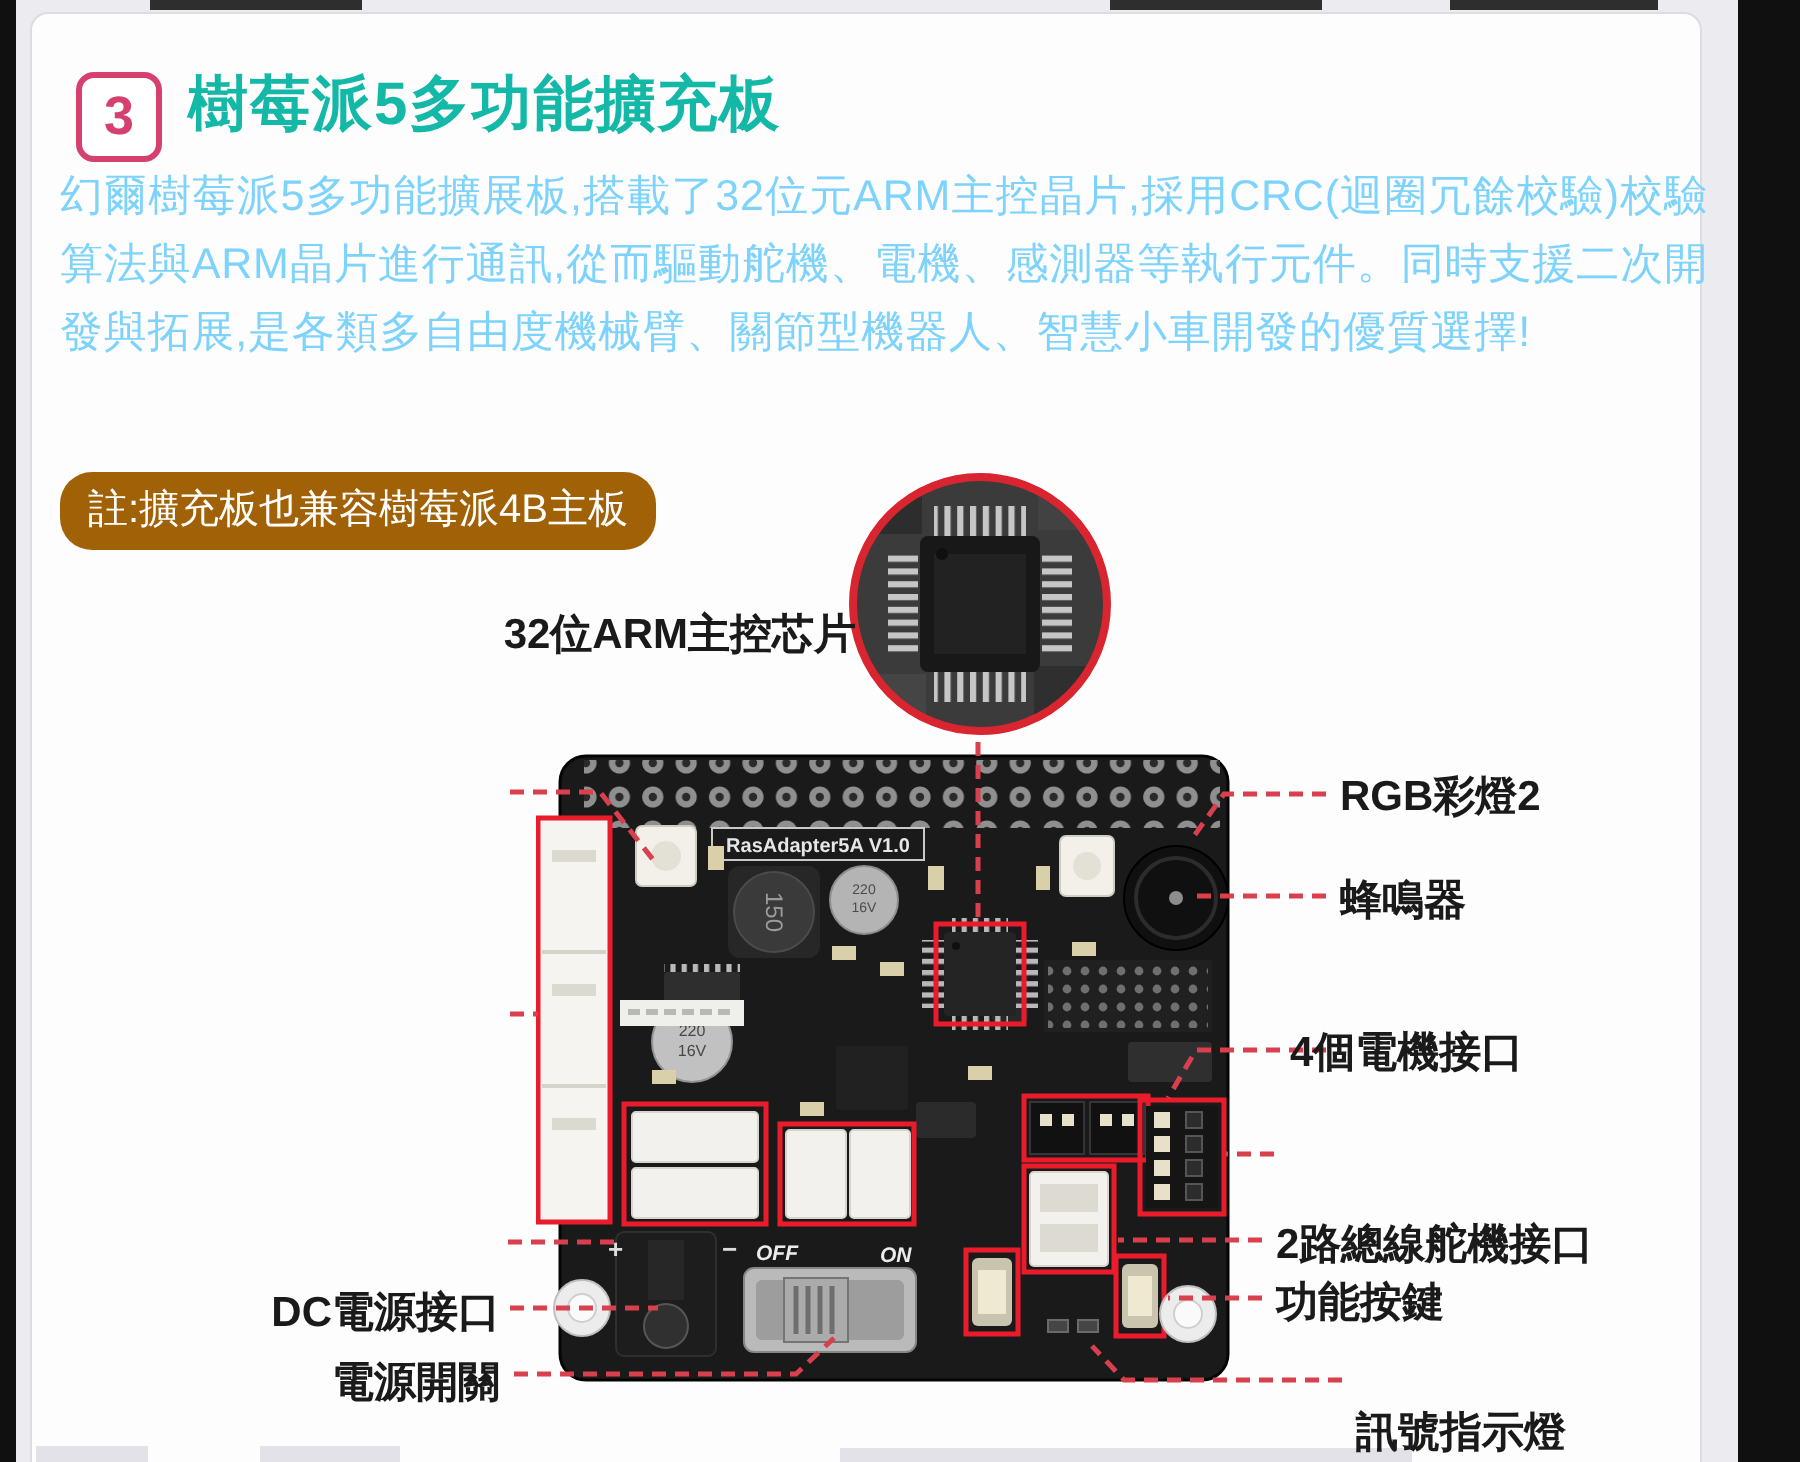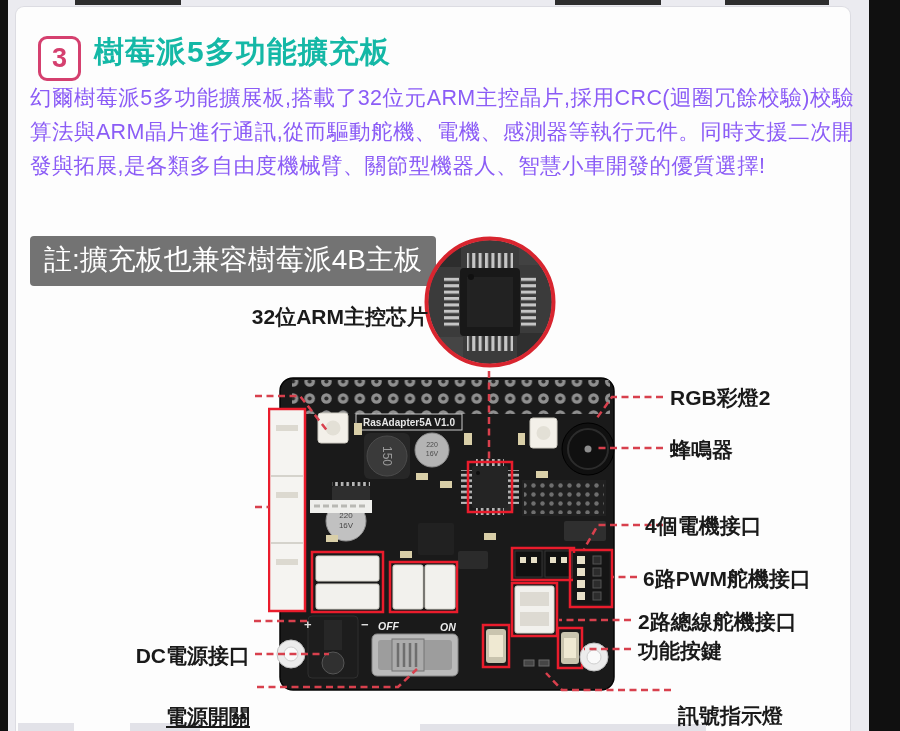--- a/index.html
+++ b/index.html
@@ -9,23 +9,23 @@
   .card{position:absolute;left:15px;top:6px;width:834px;height:725px;background:#fdfdfd;
         border:1px solid #dcdce2;border-bottom:none;border-radius:9px 9px 0 0;}
   .frag-top{position:absolute;top:0;height:5px;background:#2e2e2e;}
   .frag-bot{position:absolute;background:#e2e2e8;}
   .badge{position:absolute;left:38px;top:36px;width:37px;height:39px;border:3px solid #d5406f;
          border-radius:9px;color:#d5406f;font-size:27px;font-weight:bold;text-align:center;
          line-height:39px;background:#fff;}
   .title{position:absolute;left:94px;top:32px;font-size:30px;font-weight:bold;color:#14b8a6;
          letter-spacing:1px;white-space:nowrap;}
   .desc{position:absolute;left:30px;top:82px;width:824px;font-size:21.5px;line-height:33.8px;
-        color:#8b5cf6;text-align:justify;letter-spacing:0.4px;}
-  .note{position:absolute;left:30px;top:236px;background:#737373;color:#ffffff;font-size:28px;
-        padding:5px 14px 7px 14px;border-radius:4px;white-space:nowrap;}
+        color:#7dd3fc;text-align:justify;letter-spacing:0.4px;}
+  .note{position:absolute;left:30px;top:236px;background:#a16207;color:#ffffff;font-size:20px;
+        padding:5px 14px 7px 14px;border-radius:16px;white-space:nowrap;}
   .lbl{position:absolute;font-size:21px;font-weight:600;color:#1a1a1a;white-space:nowrap;}
   .lbl.r{text-align:left;}
   .lbl.l{text-align:left;}
   svg{display:block;}
   .abs{position:absolute;}
 </style>
 </head>
 <body>
 
 <div class="stage">
@@ -287,22 +287,21 @@
       <path d="M637,577 H613"></path>
       <path d="M631,620 H559"></path>
       <path d="M631,649 H584"></path>
       <path d="M671,690 H562 L546,673"></path>
     </g>
   </svg>
 
   <div class="lbl l" style="right:472px;top:303px;">32位ARM主控芯片</div>
 
   <div class="lbl l" style="right:650px;top:642px;">DC電源接口</div>
-  <div class="lbl l" style="right:650px;top:703px;text-decoration:underline;">電源開關</div>
+  <div class="lbl l" style="right:650px;top:677px;">電源開關</div>
 
   <div class="lbl r" style="left:670px;top:384px;text-align:right;">RGB彩燈2</div>
   <div class="lbl r" style="left:670px;top:436px;">蜂鳴器</div>
   <div class="lbl r" style="left:645px;top:512px;">4個電機接口</div>
-  <div class="lbl r" style="left:643px;top:565px;">6路PWM舵機接口</div>
   <div class="lbl r" style="left:638px;top:608px;">2路總線舵機接口</div>
   <div class="lbl r" style="left:638px;top:637px;">功能按鍵</div>
   <div class="lbl r" style="left:678px;top:702px;">訊號指示燈</div>
 </div>
 
 </body></html>

